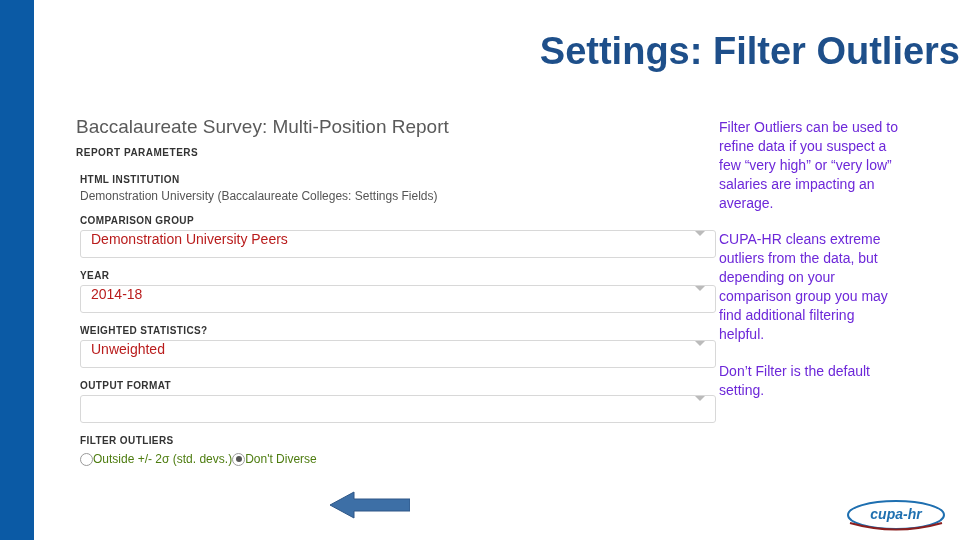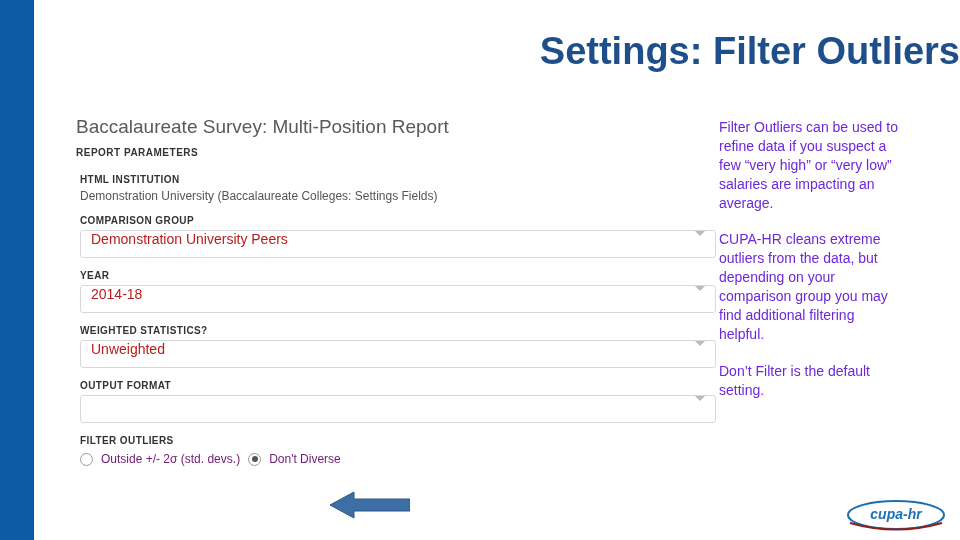--- a/index.html
+++ b/index.html
@@ -81,24 +81,23 @@
     position: absolute;
     right: 10px;
     width: 0; height: 0;
     border-left: 5px solid transparent;
     border-right: 5px solid transparent;
     border-top: 5px solid #bbb;
   }
   .radio-row {
     display: flex;
     align-items: center;
-    gap: 8px;
     margin: 6px 0 0 10px;
     font-size: 12px;
-    color: #701a75;
+    color: #4d7c0f;
     filter: blur(0.3px);
   }
   .radio {
     width: 13px; height: 13px;
     border: 1.5px solid #999;
     border-radius: 50%;
     display: inline-flex;
     align-items: center;
     justify-content: center;
     background: #fff;

